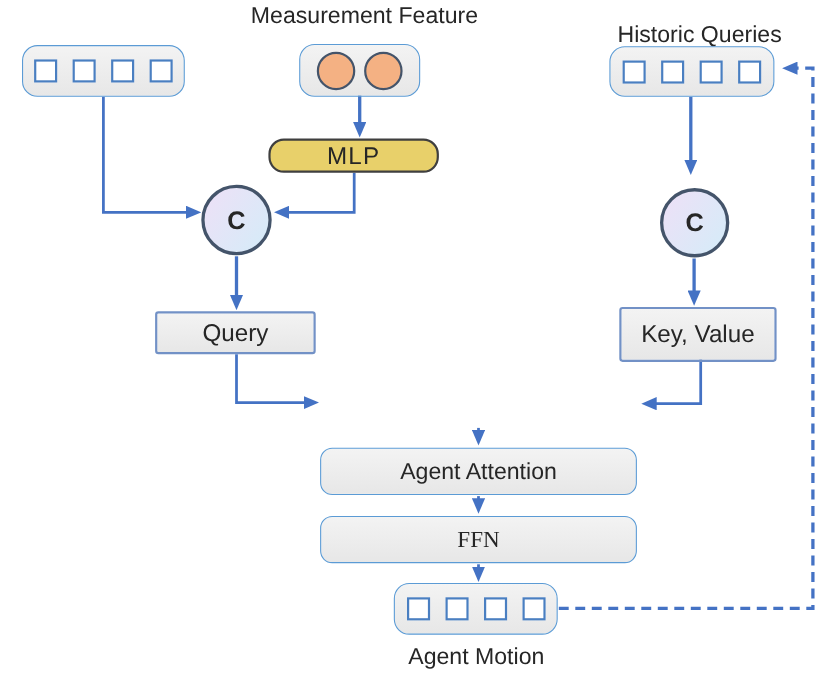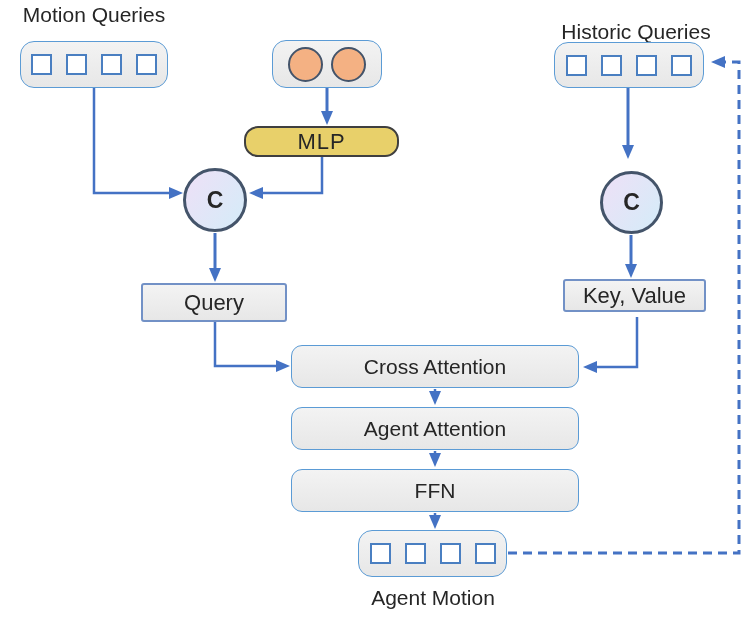--- a/index.html
+++ b/index.html
@@ -81,21 +81,21 @@
     <path class="wire" d="M215 322 V366 H277" marker-end="url(#ah)"></path>
     <path class="wire thick" d="M628 88 V146" marker-end="url(#ah)"></path>
     <path class="wire thick" d="M631 235 V265" marker-end="url(#ah)"></path>
     <path class="wire" d="M637 317 V367 H596" marker-end="url(#ah)"></path>
     <path class="wire" d="M435 389 V392" marker-end="url(#ah)"></path>
     <path class="wire" d="M435 451 V454" marker-end="url(#ah)"></path>
     <path class="wire" d="M435 513 V516" marker-end="url(#ah)"></path>
     <path class="wire dashed" d="M508 553 H739 V62 H724" marker-end="url(#ah)"></path>
   </svg>
 
-  <div class="title-label" style="left:2px;top:3px;width:184px;">Motion Queries</div>
+  <div class="title-label" style="left:228px;top:3px;width:204px;">Measurement Feature</div>
   <div class="title-label" style="left:544px;top:20px;width:184px;">Historic Queries</div>
 
   <div class="node rounded token-row" style="left:20px;top:41px;width:148px;height:47px;">
       <span class="token"></span>
       <span class="token"></span>
       <span class="token"></span>
       <span class="token"></span>
     </div>
 
   <div class="node rounded dot-row" style="left:272px;top:40px;width:110px;height:48px;">
@@ -111,27 +111,26 @@
     </div>
 
   <div class="node mlp" style="left:244px;top:126px;width:155px;height:31px;">MLP</div>
 
   <div class="node concat" style="left:183px;top:168px;width:64px;height:64px;">C</div>
 
   <div class="node concat" style="left:600px;top:171px;width:63px;height:63px;">C</div>
 
   <div class="node rect" style="left:141px;top:283px;width:146px;height:39px;text-align:right;">Query</div>
 
-  <div class="node rect" style="left:563px;top:279px;width:143px;height:33px;text-align:right;">Key, Value</div>
+  <div class="node rect" style="left:563px;top:279px;width:143px;height:50px;text-align:right;">Key, Value</div>
 
-  <div class="node stage" style="left:291px;top:345px;width:288px;height:43px;">Cross Attention</div>
 
   <div class="node stage" style="left:291px;top:407px;width:288px;height:43px;">Agent Attention</div>
 
-  <div class="node stage" style="left:291px;top:469px;width:288px;height:43px;">FFN</div>
+  <div class="node stage" style="left:291px;top:469px;width:288px;height:43px;font-family:Liberation Serif, serif;">FFN</div>
 
   <div class="node rounded token-row" style="left:358px;top:530px;width:149px;height:47px;">
       <span class="token"></span>
       <span class="token"></span>
       <span class="token"></span>
       <span class="token"></span>
     </div>
 
   <div class="title-label" style="left:353px;top:586px;width:160px;">Agent Motion</div>
 

